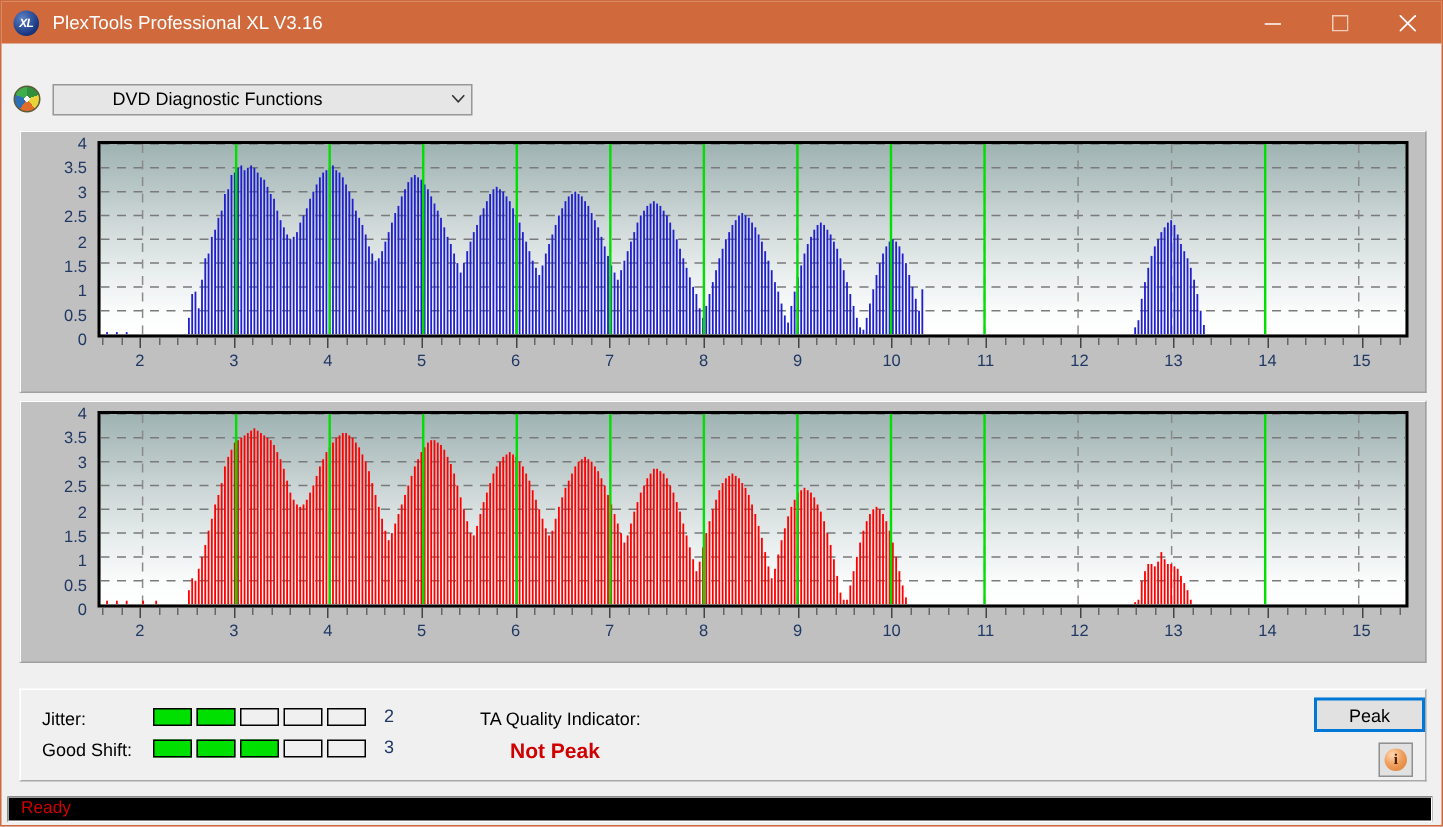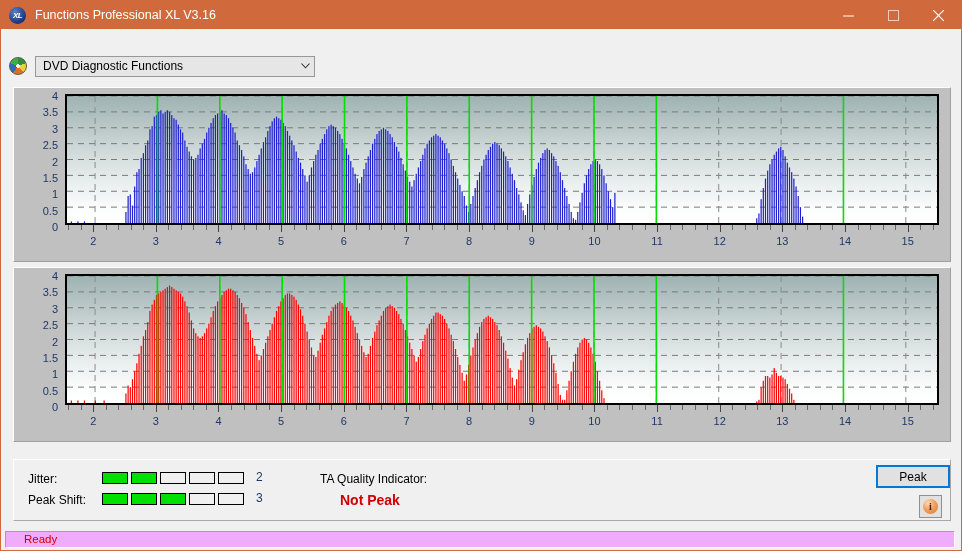--- a/index.html
+++ b/index.html
@@ -58,21 +58,21 @@
     background:#e6e6e6;border:1px solid #989898;
     display:flex;align-items:center;position:relative;
     font-size:12px;color:#000;
   }
   .combo .val{padding-left:7px;white-space:nowrap;overflow:hidden;}
   .combo .arrow{
     margin-left:auto;width:17px;height:19px;display:flex;
     align-items:center;justify-content:center;
   }
   #combo-device{margin-left:6px;width:370px;}
-  #combo-function{margin-left:8px;width:280px;}
+  #combo-function{margin-left:8px;width:280px;padding-left:32px;}
   #combo-test{margin-left:8px;width:262px;}
   
   .chart-panel{
     position:absolute;background:#c0c0c0;
     border-top:1px solid #ffffff;border-left:1px solid #ffffff;
     border-right:1px solid #a0a0a0;border-bottom:1px solid #a0a0a0;
     box-sizing:border-box;
   }
   #panel-top{left:12px;top:86px;width:938px;height:175px;}
   #panel-bottom{left:12px;top:266px;width:938px;height:175px;}
@@ -135,35 +135,35 @@
     display:flex;align-items:center;justify-content:center;
     font-size:10px;font-weight:bold;color:#4a2000;font-family:"Liberation Serif",serif;
   }
   
   .statusbar{
     position:absolute;left:1px;top:528px;width:958px;height:21px;
     background:#f0f0f0;
   }
   .status-field{
     position:absolute;left:3px;top:2px;width:950px;height:17px;
-    background:#f0abfc;
+    background:#000000;
     border-top:1px solid #a0a0a0;border-left:1px solid #a0a0a0;
     border-right:1px solid #ffffff;border-bottom:1px solid #ffffff;
     box-sizing:border-box;
-    font-size:11.5px;color:#d00000;padding-left:18px;line-height:15px;
+    font-size:11.5px;color:#d00000;padding-left:8px;line-height:15px;
   }
 </style>
 </head>
 <body>
 
 <div class="window">
 
   <div class="titlebar">
     <div class="app-icon">XL</div>
-    <div class="title-text">Functions Professional XL V3.16</div>
+    <div class="title-text">PlexTools Professional XL V3.16</div>
     <div class="win-btns">
       <div class="win-btn">
         <svg width="11" height="11" viewBox="0 0 11 11">
             <line x1="0" y1="6" x2="11" y2="6" stroke="#fff" stroke-width="1"></line>
           </svg>
       </div>
       <div class="win-btn">
         <svg width="11" height="11" viewBox="0 0 11 11">
             <rect x="0.5" y="0.5" width="10" height="10" fill="none" stroke="#f3cdbb" stroke-width="1"></rect>
           </svg>
@@ -959,21 +959,21 @@
     <div class="metric-label" style="left:14px;top:12px;">Jitter:</div>
     <div class="meter" id="meter-jitter" style="left:88px;top:12px;">
         <div class="seg on"></div>
         <div class="seg on"></div>
         <div class="seg"></div>
         <div class="seg"></div>
         <div class="seg"></div>
       </div>
     <div class="meter-val" style="left:242px;top:10px;">2</div>
 
-    <div class="metric-label" style="left:14px;top:33px;">Peak Shift:</div>
+    <div class="metric-label" style="left:14px;top:33px;">Good Shift:</div>
     <div class="meter" id="meter-peakshift" style="left:88px;top:33px;">
         <div class="seg on"></div>
         <div class="seg on"></div>
         <div class="seg on"></div>
         <div class="seg"></div>
         <div class="seg"></div>
       </div>
     <div class="meter-val" style="left:242px;top:31px;">3</div>
 
     <div class="tqi-label">TA Quality Indicator:</div>

